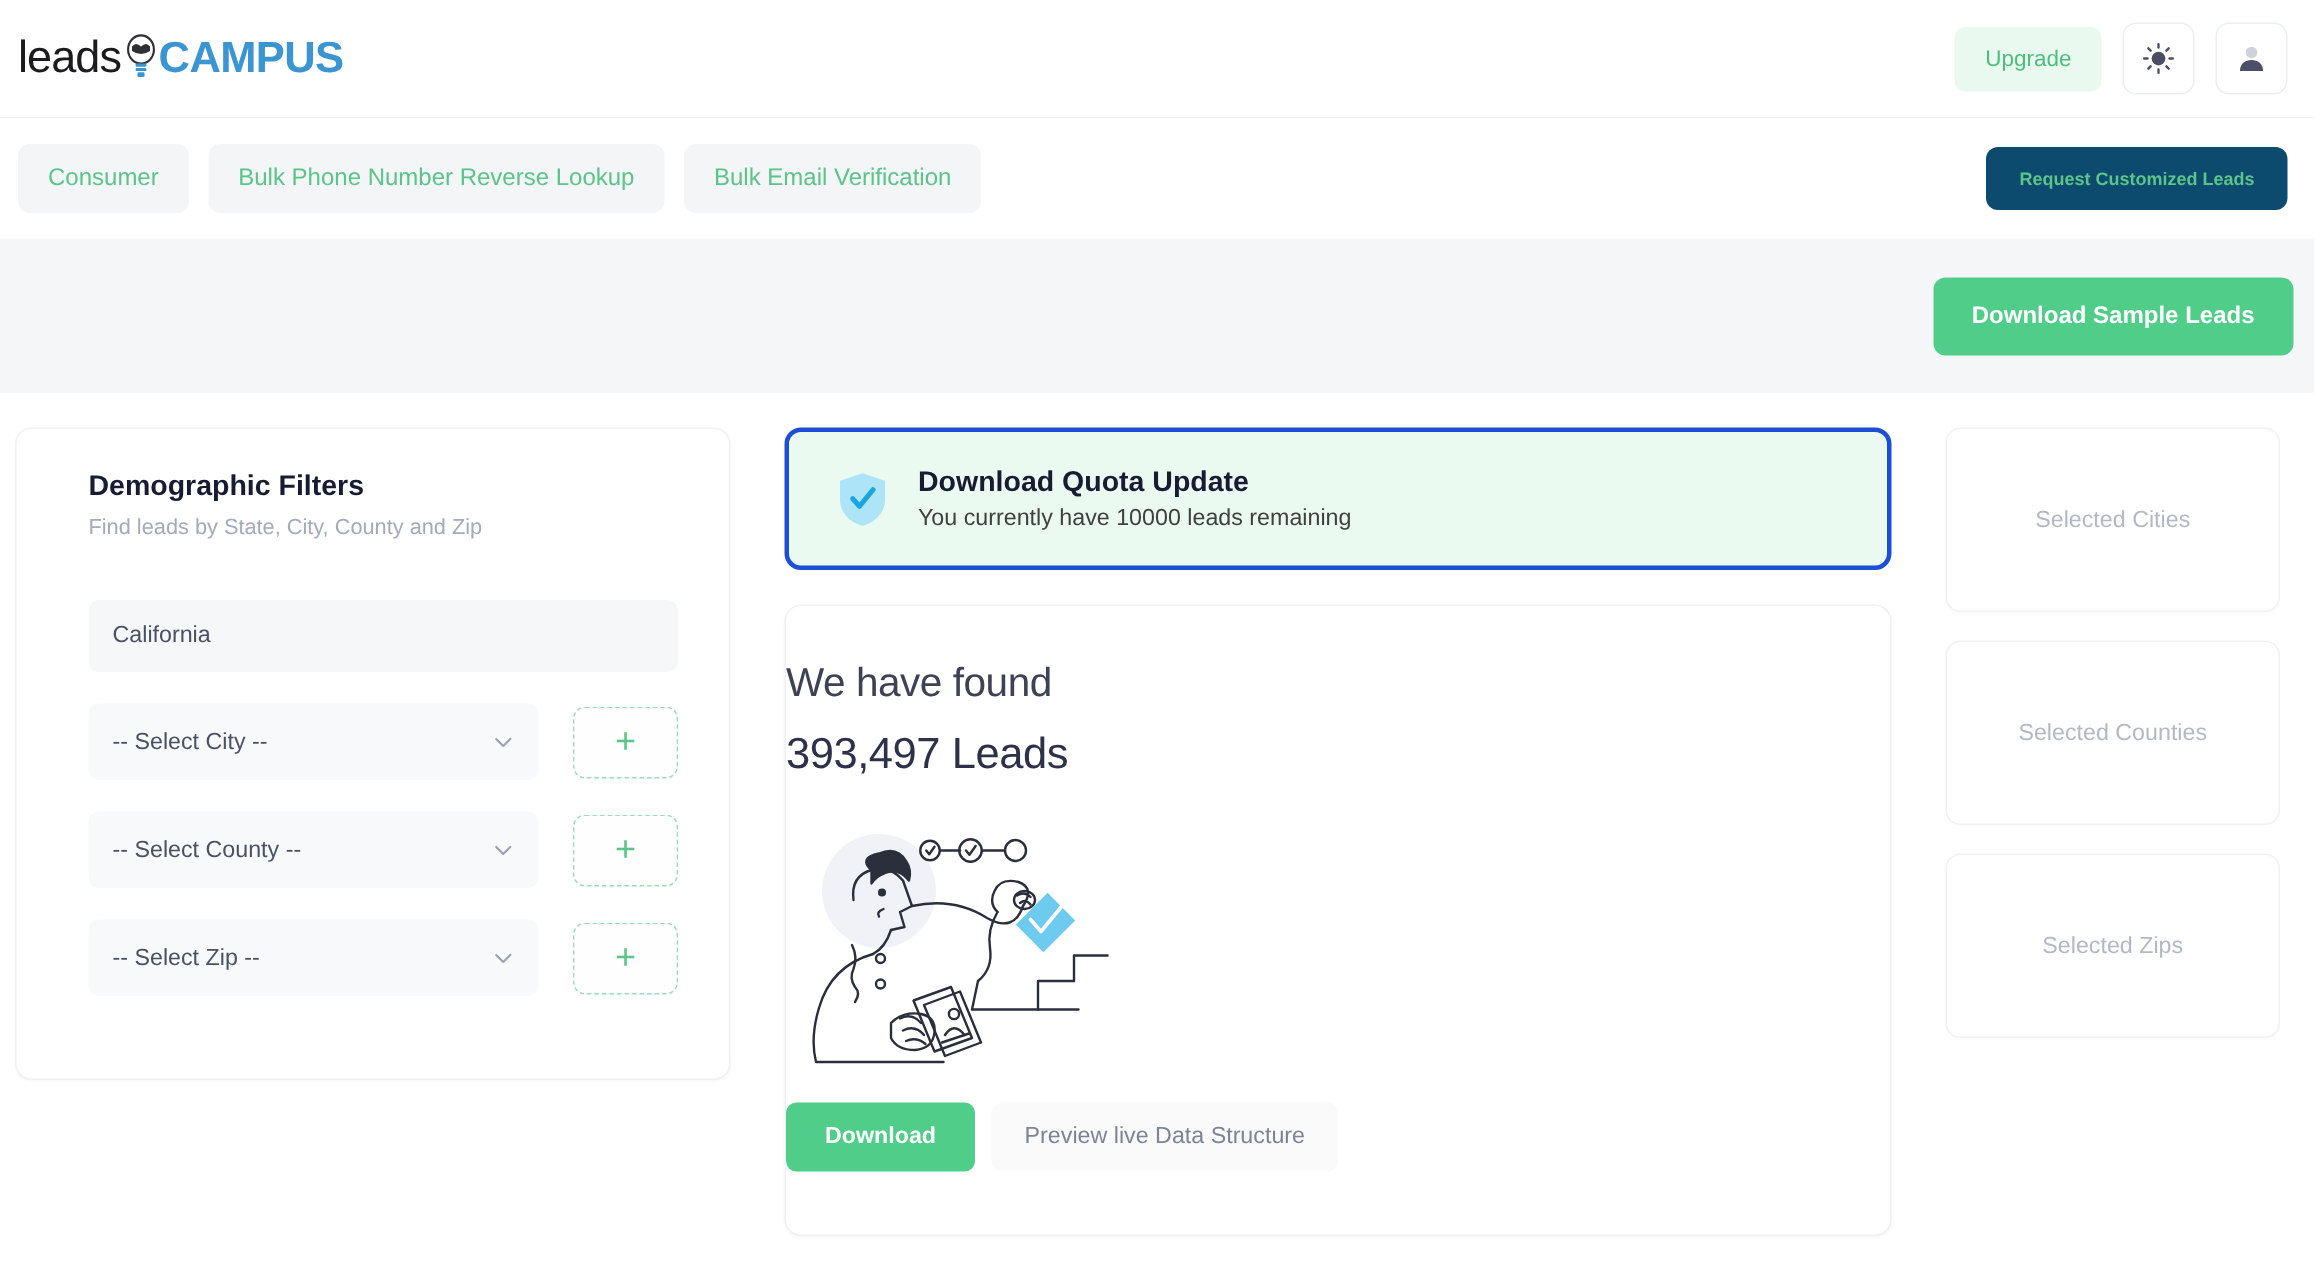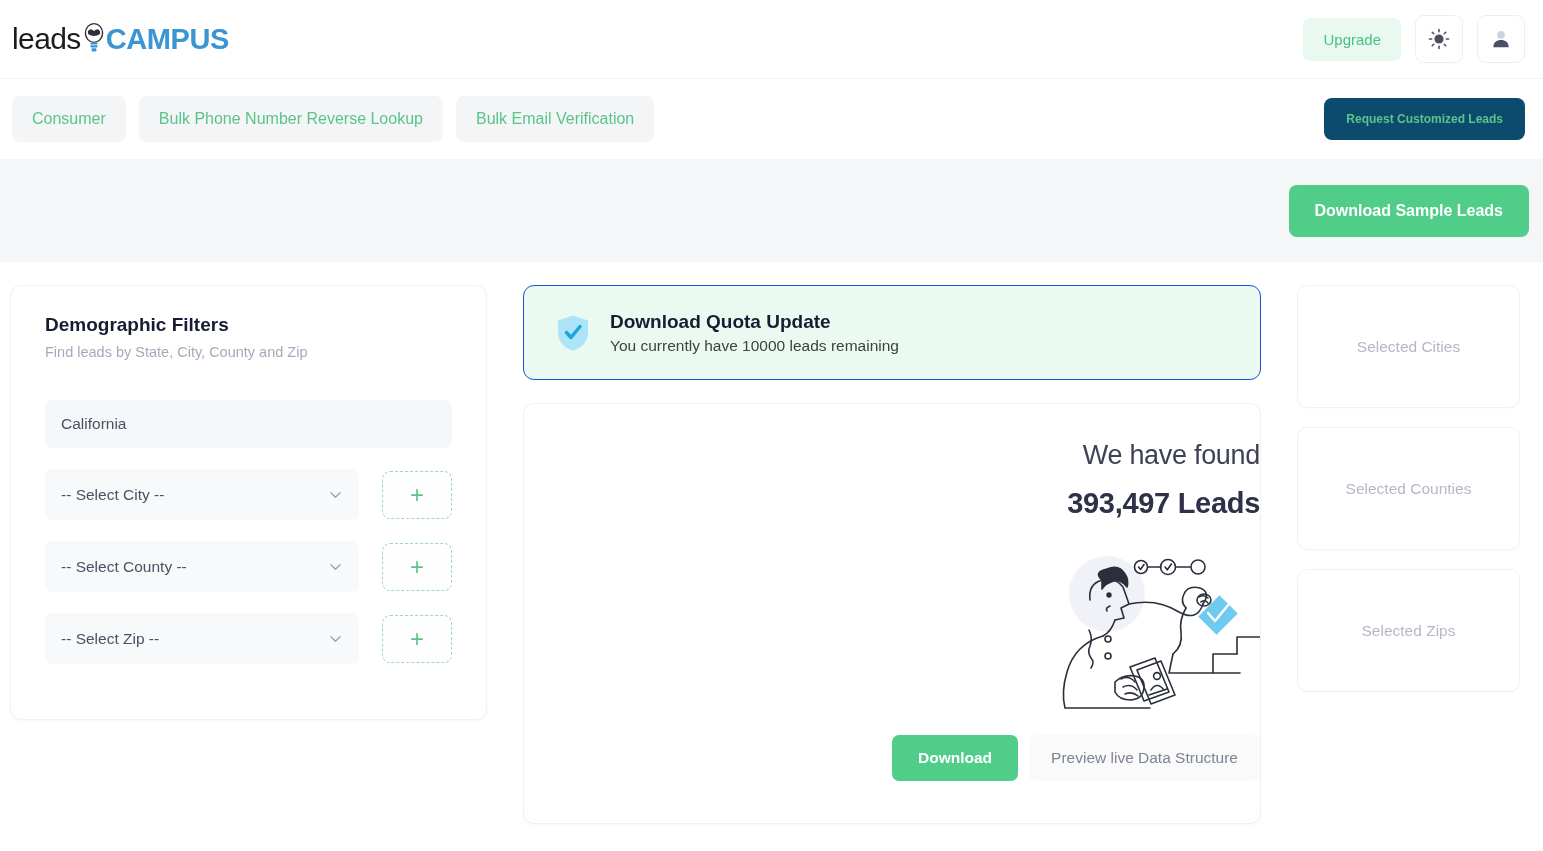--- a/index.html
+++ b/index.html
@@ -100,21 +100,21 @@
   .col-right{ width: 223px; flex: 0 0 223px; }
 
   .card {
     background: #fff;
     border: 1px solid #f1f1f3;
     border-radius: 11px;
     box-shadow: 0 1px 2px rgba(20,20,40,0.03);
   }
 
   
-  .filters { padding: 28px 34px 34px 34px; }
+  .filters { padding: 28px 34px 34px 48px; }
   .filters-title { font-size: 19px; font-weight: 700; color: #181c32; margin-bottom: 8px; }
   .filters-sub { font-size: 14.5px; color: #a3aab9; margin-bottom: 40px; }
   .field-row { display: flex; align-items: center; gap: 23px; margin-bottom: 21px; }
   .input-box {
     flex: 1 1 auto; height: 48px;
     background: #f6f7f9; border: none; border-radius: 7px;
     display: flex; align-items: center; padding: 0 16px;
     font-size: 15.5px; color: #4a5163;
     font-family: "Liberation Sans", sans-serif;
     cursor: text;
@@ -131,33 +131,33 @@
     width: 70px; height: 48px; flex: 0 0 70px;
     border: 1px dashed #9fd9b8; border-radius: 8px;
     background: #fdfefd; display: flex;
     align-items: center; justify-content: center;
     cursor: pointer;
   }
   .add-btn .plus { color: #5bc48a; font-size: 24px; line-height: 1; font-weight: 400; }
 
   
   .quota {
-    background: #eafaf1; border: 1px solid #1d4ed8;
+    background: #eafaf1; border: 3px solid #1d4ed8;
     border-radius: 11px; height: 95px;
     display: flex; align-items: center; gap: 20px;
     padding: 0 44px 0 32px; margin-bottom: 23px;
   }
   .quota-text { display: flex; flex-direction: column; gap: 4px; }
   .quota-title { font-size: 19px; font-weight: 700; color: #181c32; }
   .quota-sub { font-size: 15.5px; color: #404040; }
 
   
-  .results { padding: 36px 0 0 0; min-height: 421px; display: flex; flex-direction: column; align-items: flex-end; }
+  .results { padding: 36px 0 0 0; min-height: 421px; display: flex; flex-direction: column; align-items: flex-start; }
   .res-line1 { font-size: 27px; font-weight: 400; color: #3f4254; letter-spacing: -0.3px; }
-  .res-line2 { font-size: 29px; font-weight: 700; color: #2e3147; margin-top: 16px; letter-spacing: -0.3px; }
+  .res-line2 { font-size: 29px; font-weight: 400; color: #2e3147; margin-top: 16px; letter-spacing: -0.3px; }
   .illus { margin-top: 22px; }
   .res-actions { display: flex; align-items: center; gap: 11px; margin-top: 18px; }
   .download-btn {
     background: #50cd89; color: #fff;
     border: none; border-radius: 7px;
     font-size: 15.5px; font-weight: 700;
     padding: 14px 26px; cursor: pointer;
     font-family: "Liberation Sans", sans-serif;
   }
   .preview-btn {

